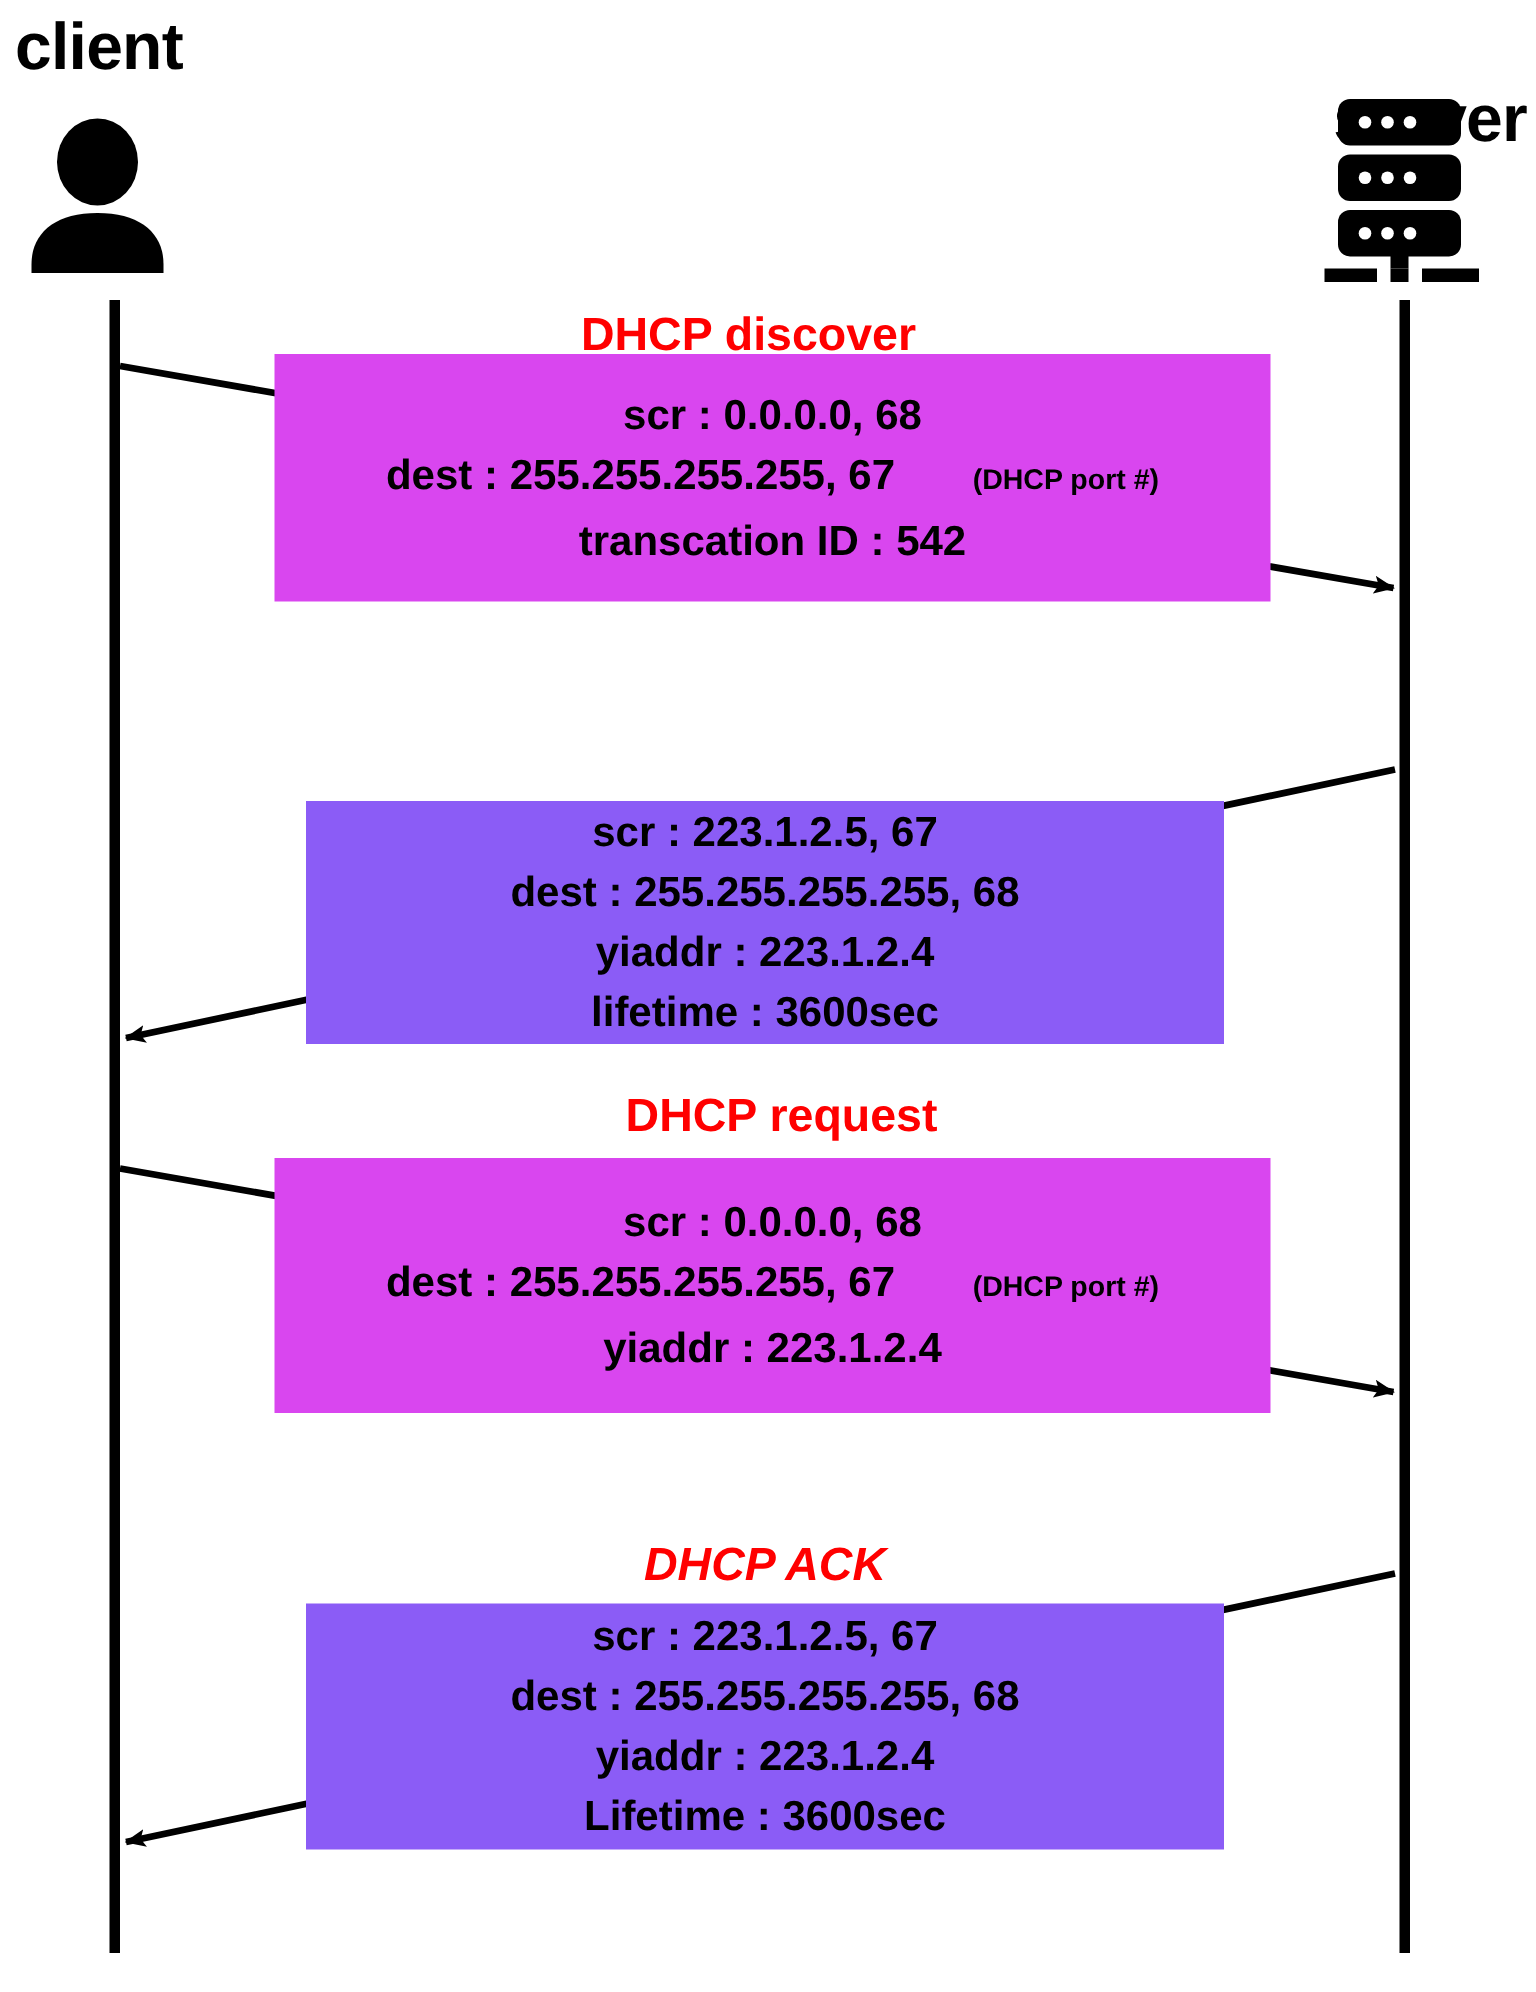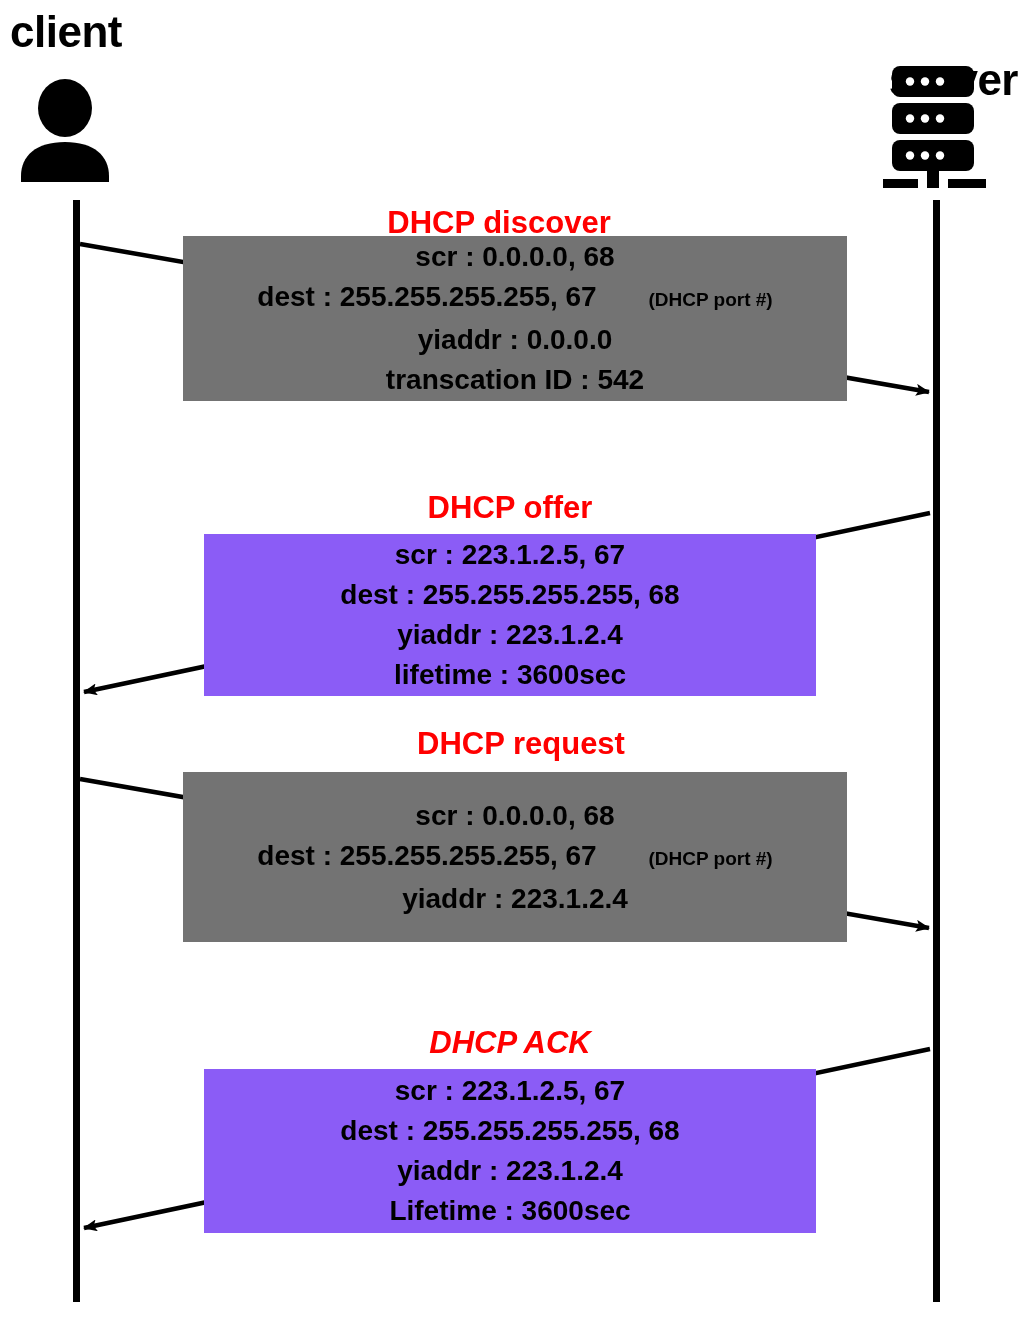--- a/index.html
+++ b/index.html
@@ -35,21 +35,21 @@
     font-size:31px;line-height:31px;white-space:nowrap;
     text-align:center;
   }
 
   
   .msg-box{
     position:absolute;
     display:flex;flex-direction:column;align-items:center;justify-content:center;
     color:#000;font-weight:bold;text-align:center;
   }
-  .msg-box.green{background:#737373;}
+  .msg-box.green{background:#d946ef;}
   .msg-box.yellow{background:#8b5cf6;}
   .msg-line{
     font-size:28px;line-height:40px;white-space:nowrap;
   }
   .note{
     font-size:19px;font-weight:bold;margin-left:44px;
   }
 
   
   #box-discover{left:183px;top:236px;width:664px;height:165px;}
@@ -128,28 +128,24 @@
 
   <div class="msg-box green" id="box-discover">
     <div class="msg-line">
       <span>scr : 0.0.0.0, 68</span>
     </div>
     <div class="msg-line">
       <span>dest : 255.255.255.255, 67</span>
       <span class="note">(DHCP port #)</span>
     </div>
     <div class="msg-line">
-      <span>yiaddr : 0.0.0.0</span>
-    </div>
-    <div class="msg-line">
       <span>transcation ID : 542</span>
     </div>
   </div>
 
-  <div class="msg-title" id="title-offer">DHCP offer</div>
 
   <div class="msg-box yellow" id="box-offer">
     <div class="msg-line">
       <span>scr : 223.1.2.5, 67</span>
     </div>
     <div class="msg-line">
       <span>dest : 255.255.255.255, 68</span>
     </div>
     <div class="msg-line">
       <span>yiaddr : 223.1.2.4</span>

